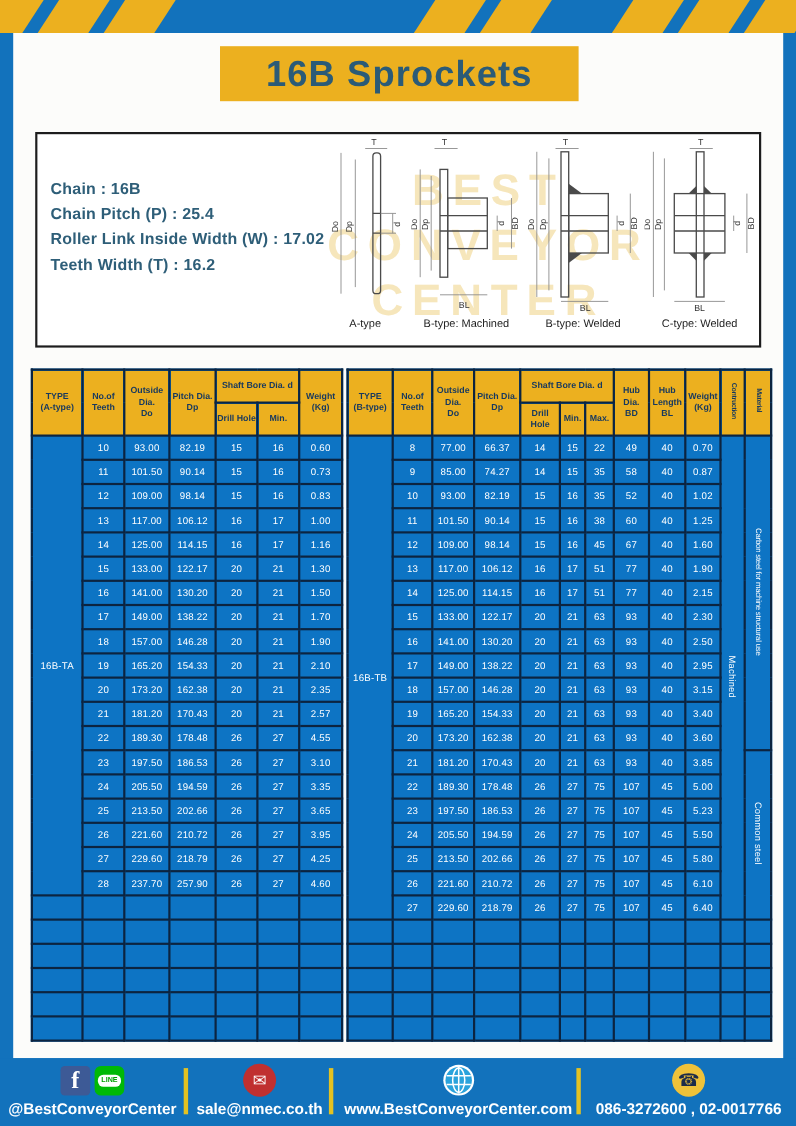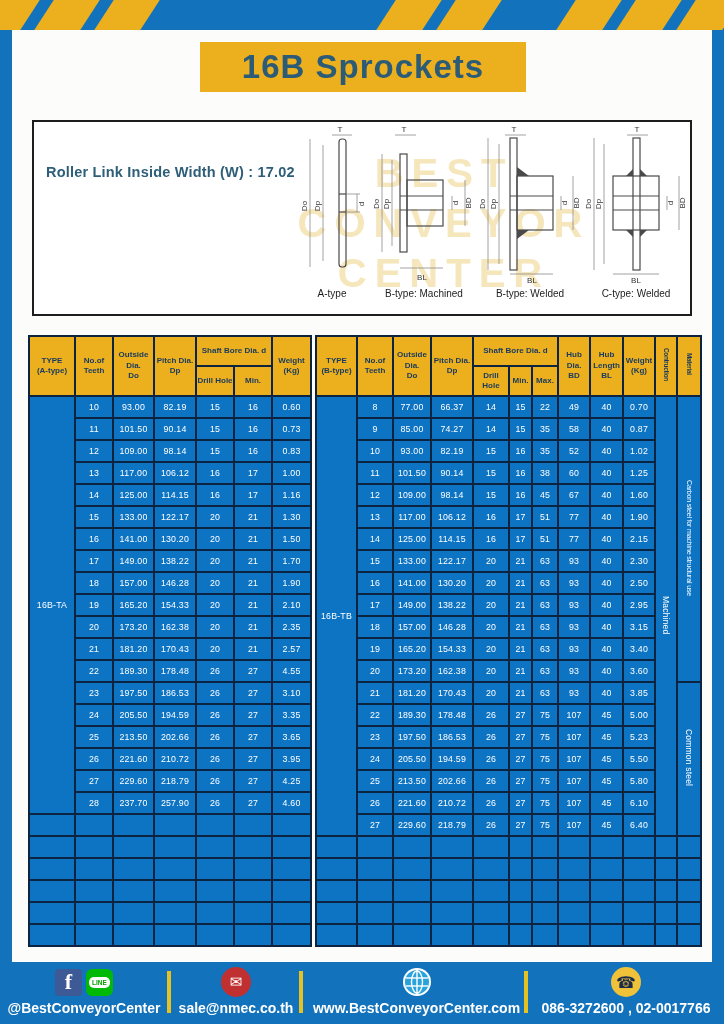--- a/index.html
+++ b/index.html
@@ -76,21 +76,24 @@
 
   <div class="title-box">
     <span class="title-text">16B Sprockets</span>
   </div>
 
   <div class="spec-box">
     <div class="watermark">BEST
 CONVEYOR
 CENTER</div>
     <div class="spec-list">
+        <div class="spec-line">Chain : 16B</div>
+        <div class="spec-line">Chain Pitch (P) : 25.4</div>
         <div class="spec-line">Roller Link Inside Width (W) : 17.02</div>
+        <div class="spec-line">Teeth Width (T) : 16.2</div>
       </div>
 
     <div class="diagrams">
 
       <div class="diagram">
         <svg width="72" height="160" viewBox="0 0 72 160">
           <text x="44" y="8" class="dt" text-anchor="middle">T</text>
           <line x1="36" y1="11" x2="56" y2="11" class="dl"></line>
           <rect x="43" y="15" width="7" height="128" rx="3" class="dg"></rect>
           <line x1="43" y1="70" x2="50" y2="70" class="dg"></line>

